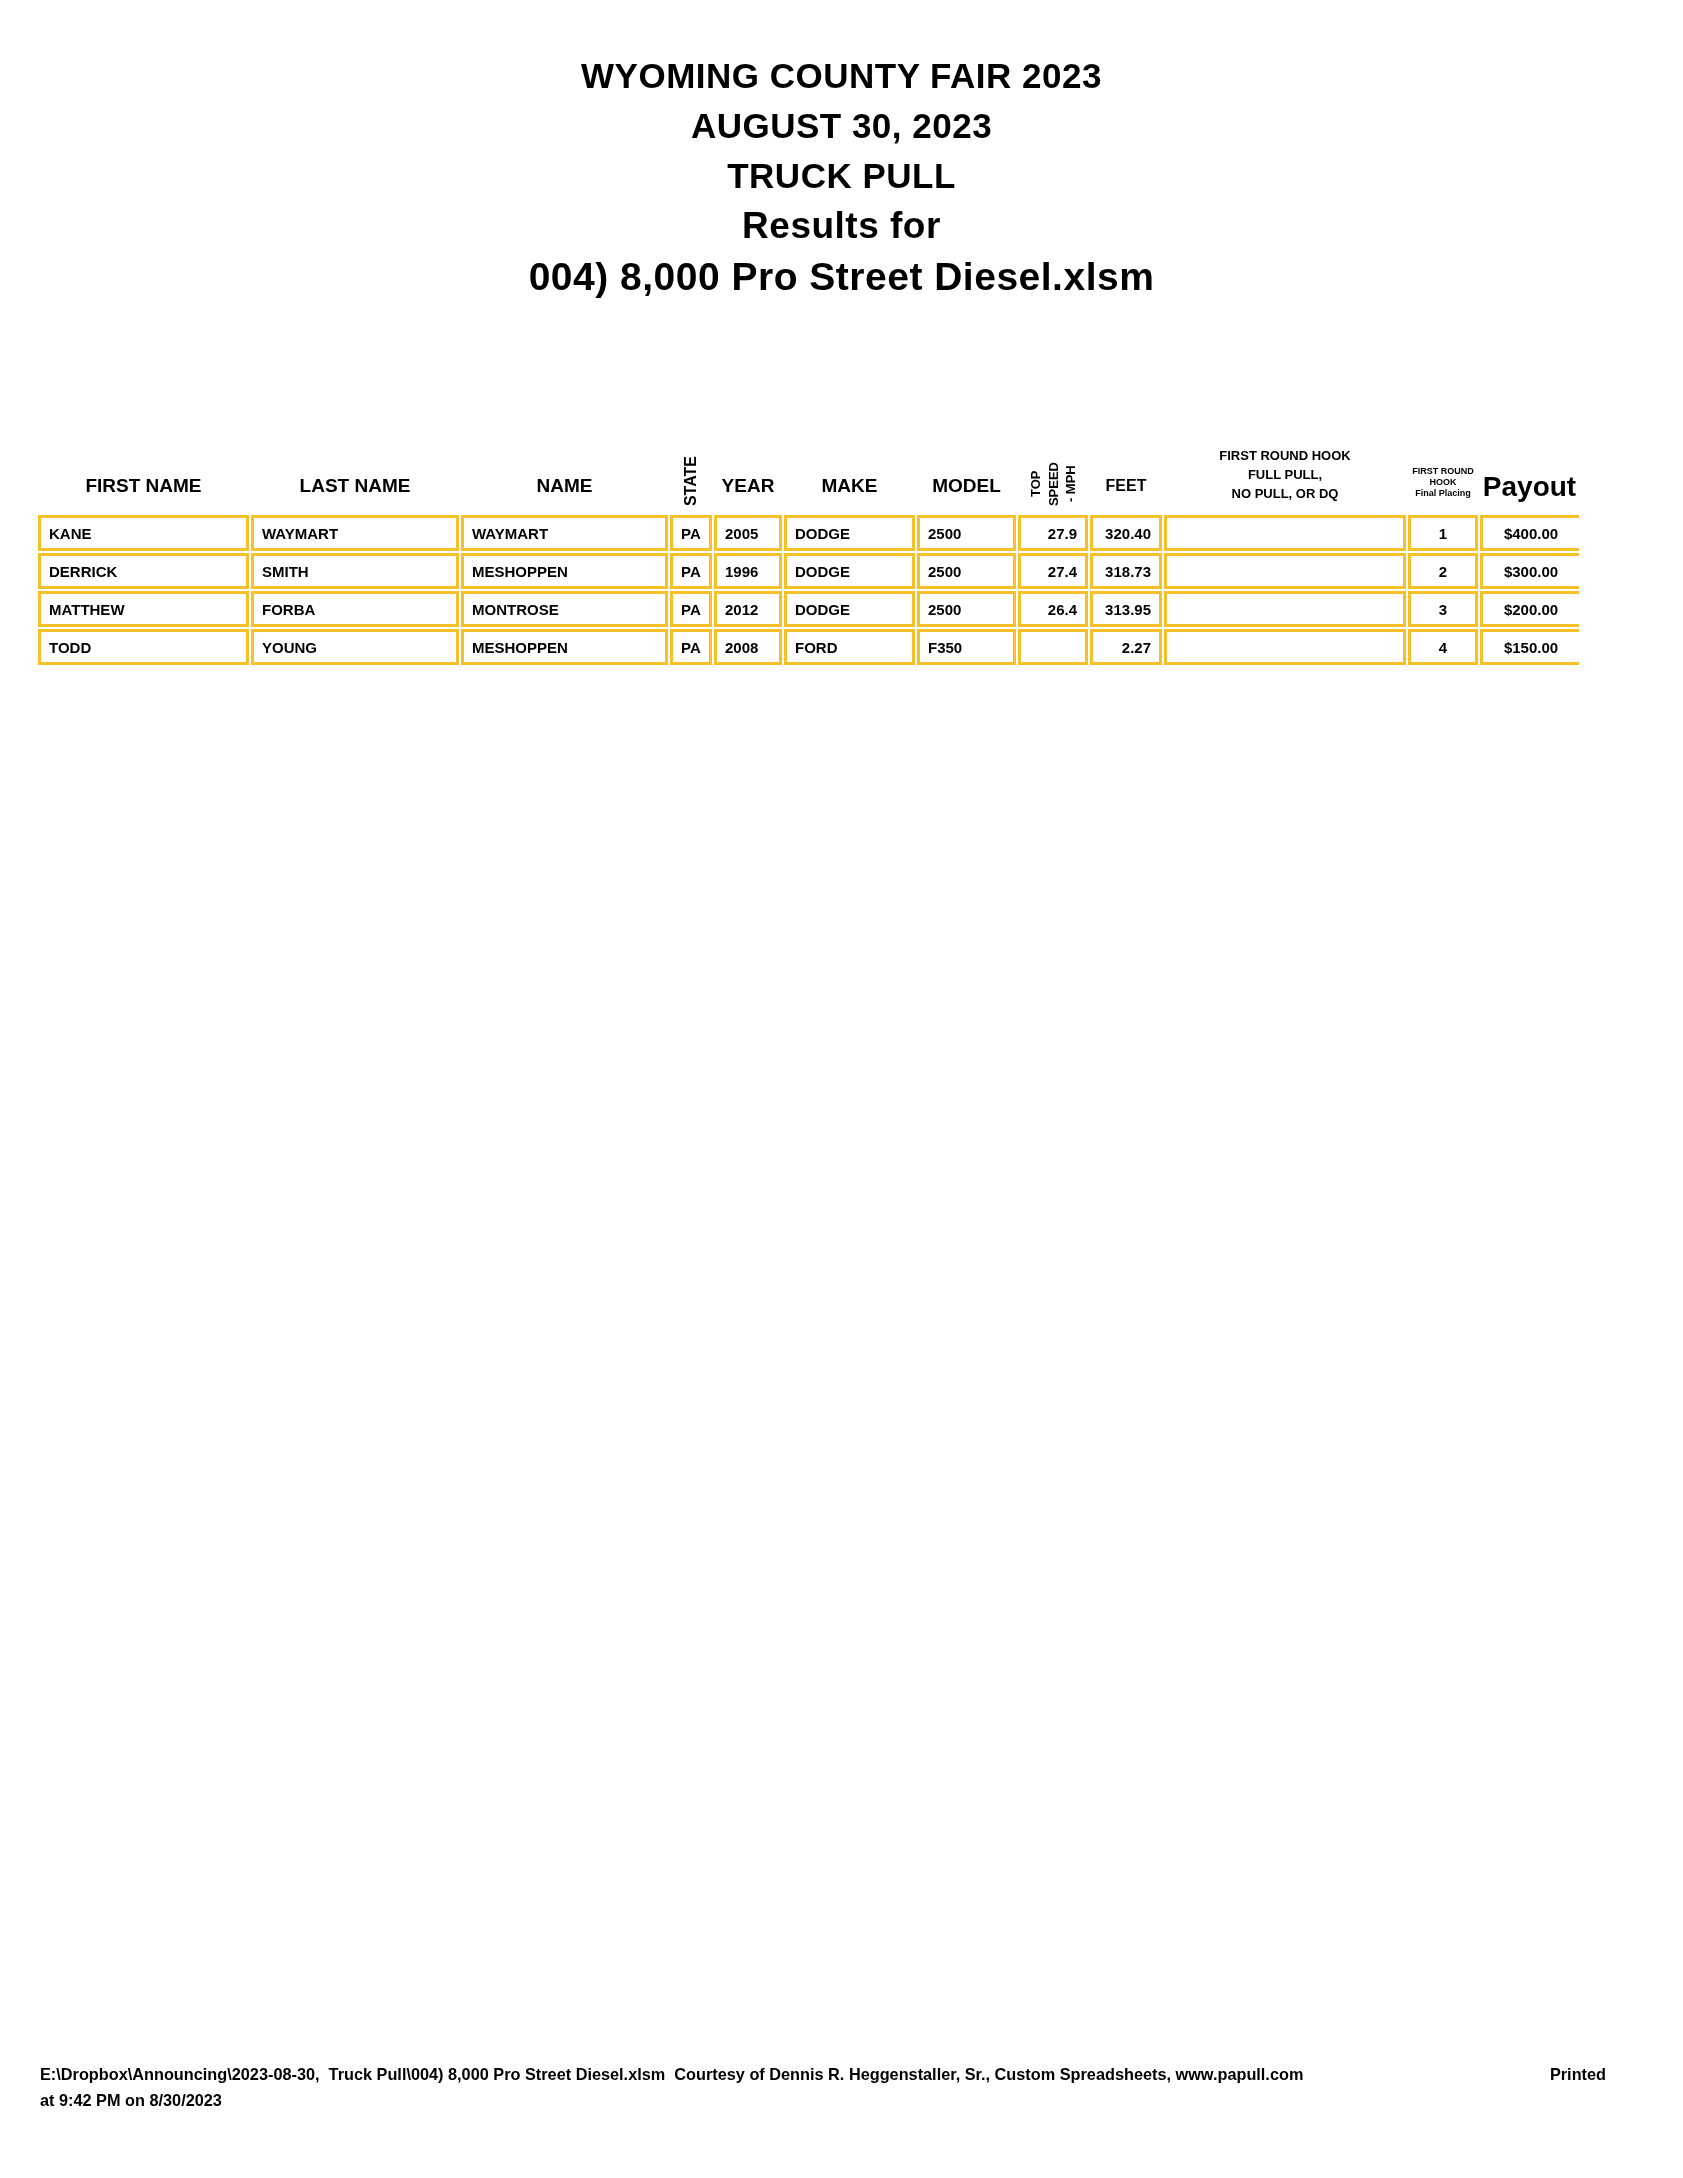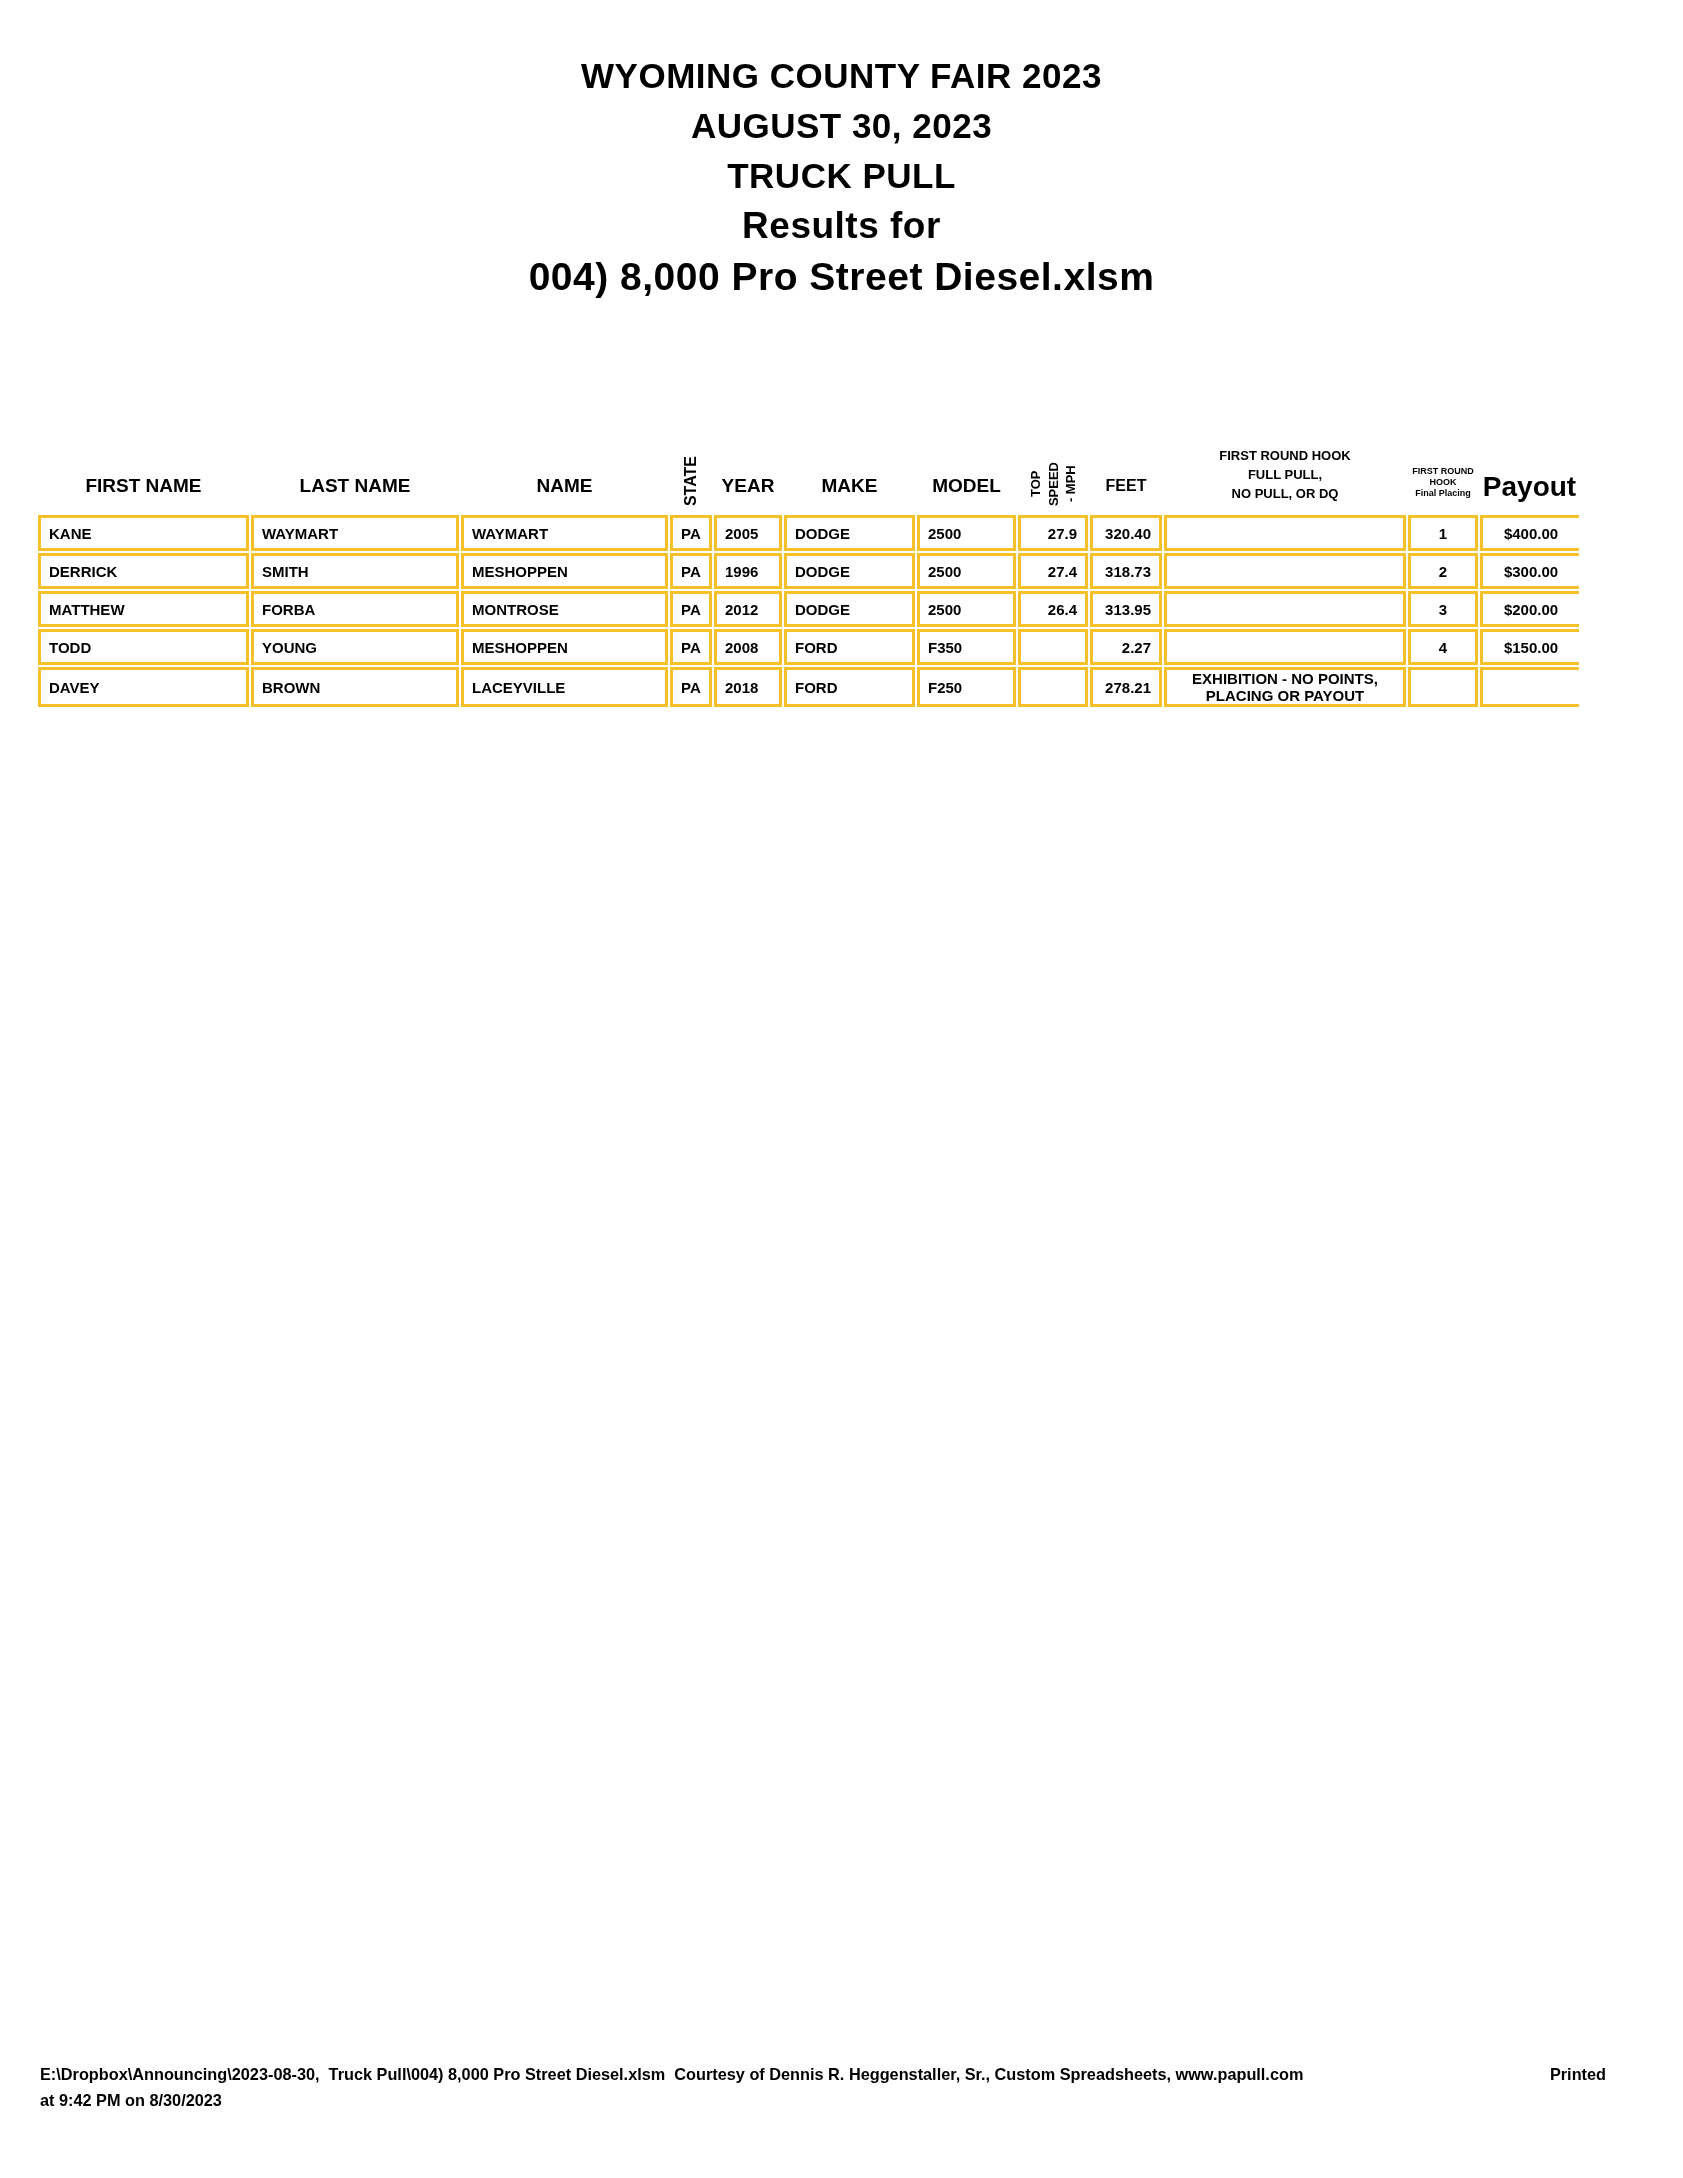--- a/index.html
+++ b/index.html
@@ -173,35 +173,20 @@
         <td class="al">PA</td>
         <td class="al">2008</td>
         <td class="al">FORD</td>
         <td class="al">F350</td>
         <td class="ar"></td>
         <td class="ar">2.27</td>
         <td class="note-cell"></td>
         <td class="ac">4</td>
         <td class="ac last-col">$150.00</td>
       </tr>
-      <tr>
-        <td class="al">DAVEY</td>
-        <td class="al">BROWN</td>
-        <td class="al">LACEYVILLE</td>
-        <td class="al">PA</td>
-        <td class="al">2018</td>
-        <td class="al">FORD</td>
-        <td class="al">F250</td>
-        <td class="ar"></td>
-        <td class="ar">278.21</td>
-        <td class="note-cell">EXHIBITION - NO POINTS,
-PLACING OR PAYOUT</td>
-        <td class="ac"></td>
-        <td class="ac last-col"></td>
-      </tr>
     </tbody>
   </table>
 </div>
 
 <div class="footer">
   <div class="footer-line1">
     <span class="pre">E:\Dropbox\Announcing\2023-08-30,  Truck Pull\004) 8,000 Pro Street Diesel.xlsm  Courtesy of Dennis R. Heggenstaller, Sr., Custom Spreadsheets, www.papull.com</span>
     <span>Printed</span>
   </div>
   <div class="footer-line2">at 9:42 PM on 8/30/2023</div>

